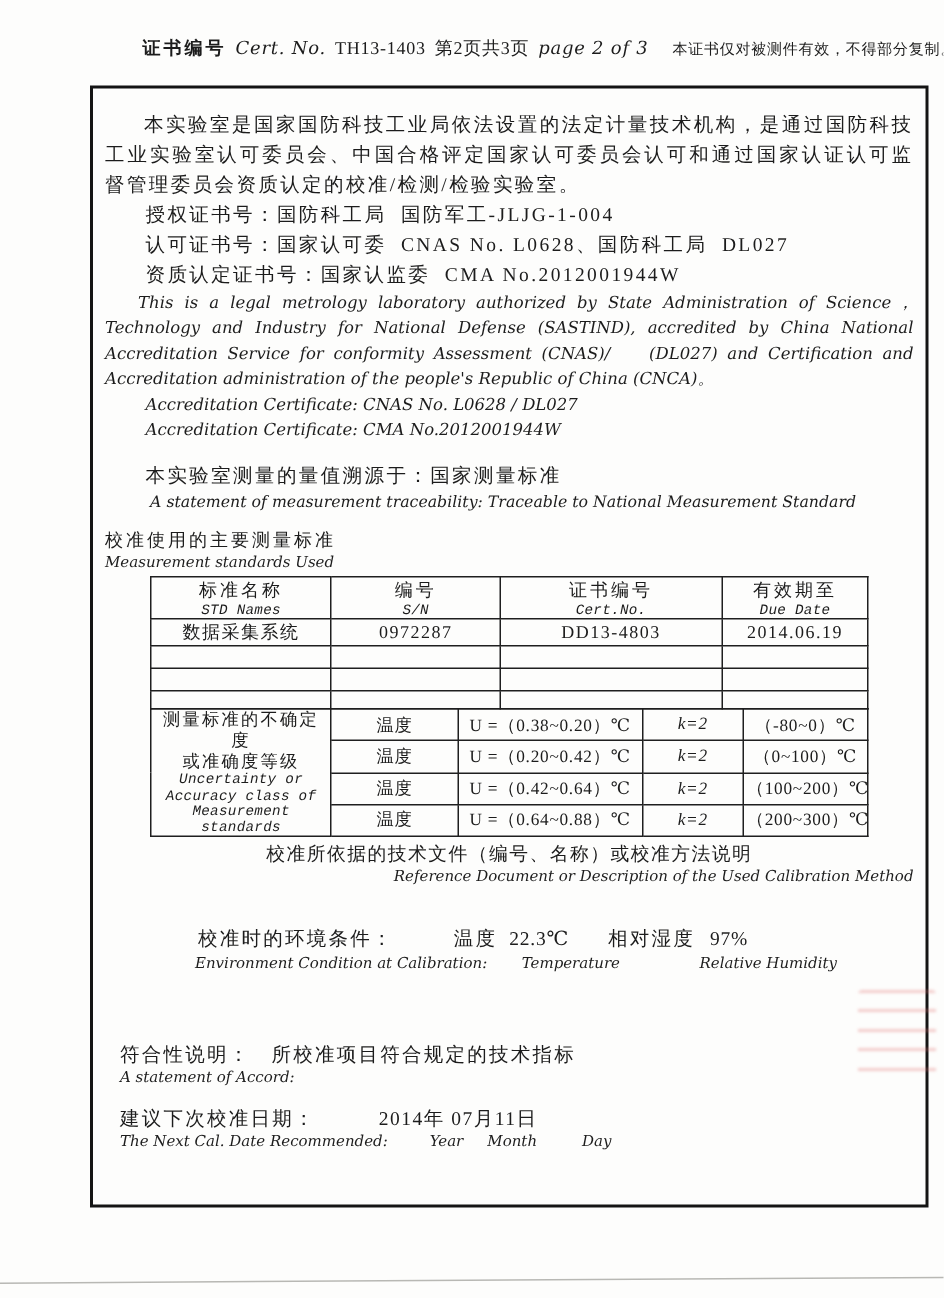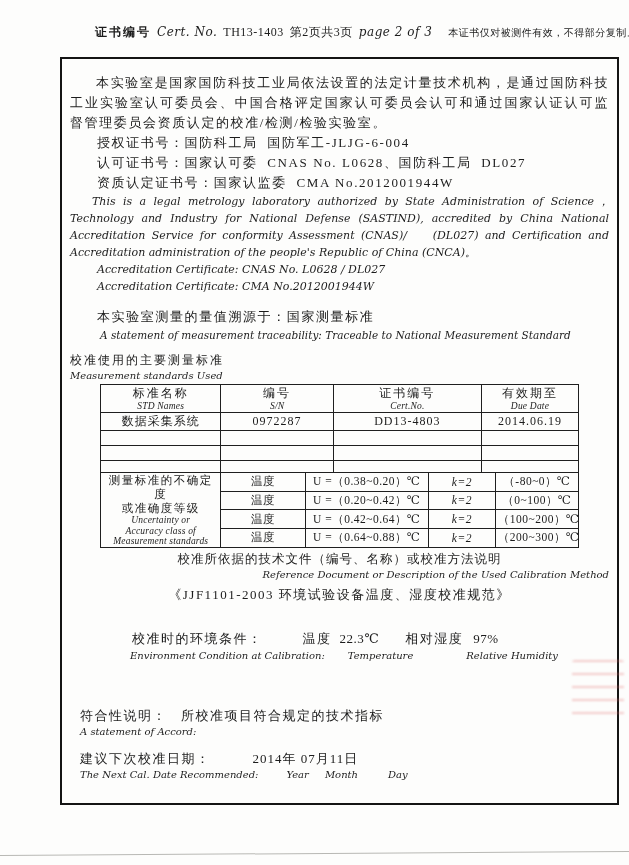--- a/index.html
+++ b/index.html
@@ -54,21 +54,21 @@
     font-family:"DejaVu Serif","Liberation Serif",serif;}
   
   table.tbl{
     width:479px;margin:2px auto 0 auto;border-collapse:collapse;table-layout:fixed;
   }
   table.tbl td{
     border:1px solid #1f1f1f;text-align:center;vertical-align:middle;
     font-size:12px;letter-spacing:1px;padding:0 2px;overflow:hidden;
   }
   table.tbl .en{font-size:9.5px;font-style:italic;letter-spacing:.2px;line-height:11px;
-    font-family:Liberation Serif, serif;}
+    font-family:Liberation Mono, monospace;}
   table.tbl .cnh{font-size:12px;letter-spacing:2px;line-height:15px;}
   tr.hdr-row td{height:27px;}
   tr.data-row td{height:17px;margin-top:12px;}
   tr.empty-row td{height:14px;}
   tr.empty-row.short td{height:11px;}
   table.lower{margin-top:-1px;}
   table.lower td{height:16px;font-size:11.5px;letter-spacing:.5px;}
   td.unc-label{padding:1px 0;}
   td.unc-label .cns{font-size:11.5px;letter-spacing:1.5px;line-height:14px;}
   td.unc-label .en{line-height:10.5px;}
@@ -128,21 +128,21 @@
 <div class="page">
 
   <div class="top-line">
     <span class="b">证书编号</span><span class="sp"></span><span class="it">Cert. No.</span><span class="sp"></span><span>TH13-1403</span><span class="sp"></span><span>第2页共3页</span><span class="sp"></span><span class="it">page 2 of 3</span><span class="notice">本证书仅对被测件有效，不得部分复制。</span>
   </div>
 
   <div class="main-box">
 
     <p class="cn-para">本实验室是国家国防科技工业局依法设置的法定计量技术机构，是通过国防科技工业实验室认可委员会、中国合格评定国家认可委员会认可和通过国家认证认可监督管理委员会资质认定的校准/检测/检验实验室。</p>
 
-    <div class="label-line">授权证书号：国防科工局  国防军工-JLJG-6-004</div>
+    <div class="label-line">授权证书号：国防科工局  国防军工-JLJG-1-004</div>
     <div class="label-line">认可证书号：国家认可委  CNAS No. L0628、国防科工局  DL027</div>
     <div class="label-line">资质认定证书号：国家认监委  CMA No.2012001944W</div>
 
     <p class="en-para">This is a legal metrology laboratory authorized by State Administration of Science，Technology and Industry for National Defense (SASTIND), accredited by China National Accreditation Service for conformity Assessment (CNAS)/    (DL027) and Certification and Accreditation administration of the people's Republic of China (CNCA)。</p>
 
     <div class="en-line">Accreditation Certificate: CNAS No. L0628 / DL027</div>
     <div class="en-line">Accreditation Certificate: CMA No.2012001944W</div>
 
     <div class="trace-cn">本实验室测量的量值溯源于：国家测量标准</div>
     <div class="trace-en">A statement of measurement traceability: Traceable to National Measurement Standard</div>
@@ -241,21 +241,20 @@
         <td>温度</td>
         <td>U =（0.64~0.88）℃</td>
         <td class="kk">k=2</td>
         <td>（200~300）℃</td>
       </tr>
       </tbody>
     </table>
 
     <div class="ref-title">校准所依据的技术文件（编号、名称）或校准方法说明</div>
     <div class="ref-sub">Reference Document or Description of the Used Calibration Method</div>
-    <div class="ref-doc">《JJF1101-2003 环境试验设备温度、湿度校准规范》</div>
 
     <div class="env-cn">
       <span class="lbl">校准时的环境条件：</span><span class="t1">温度</span><span class="v1">22.3℃</span><span class="t2">相对湿度</span><span class="v2">97%</span>
     </div>
     <div class="env-en">
       <span class="lbl">Environment Condition at Calibration:</span><span class="t1">Temperature</span><span class="t2">Relative Humidity</span>
     </div>
 
     <div class="accord-cn">
       <span>符合性说明：</span><span class="val">所校准项目符合规定的技术指标</span>

